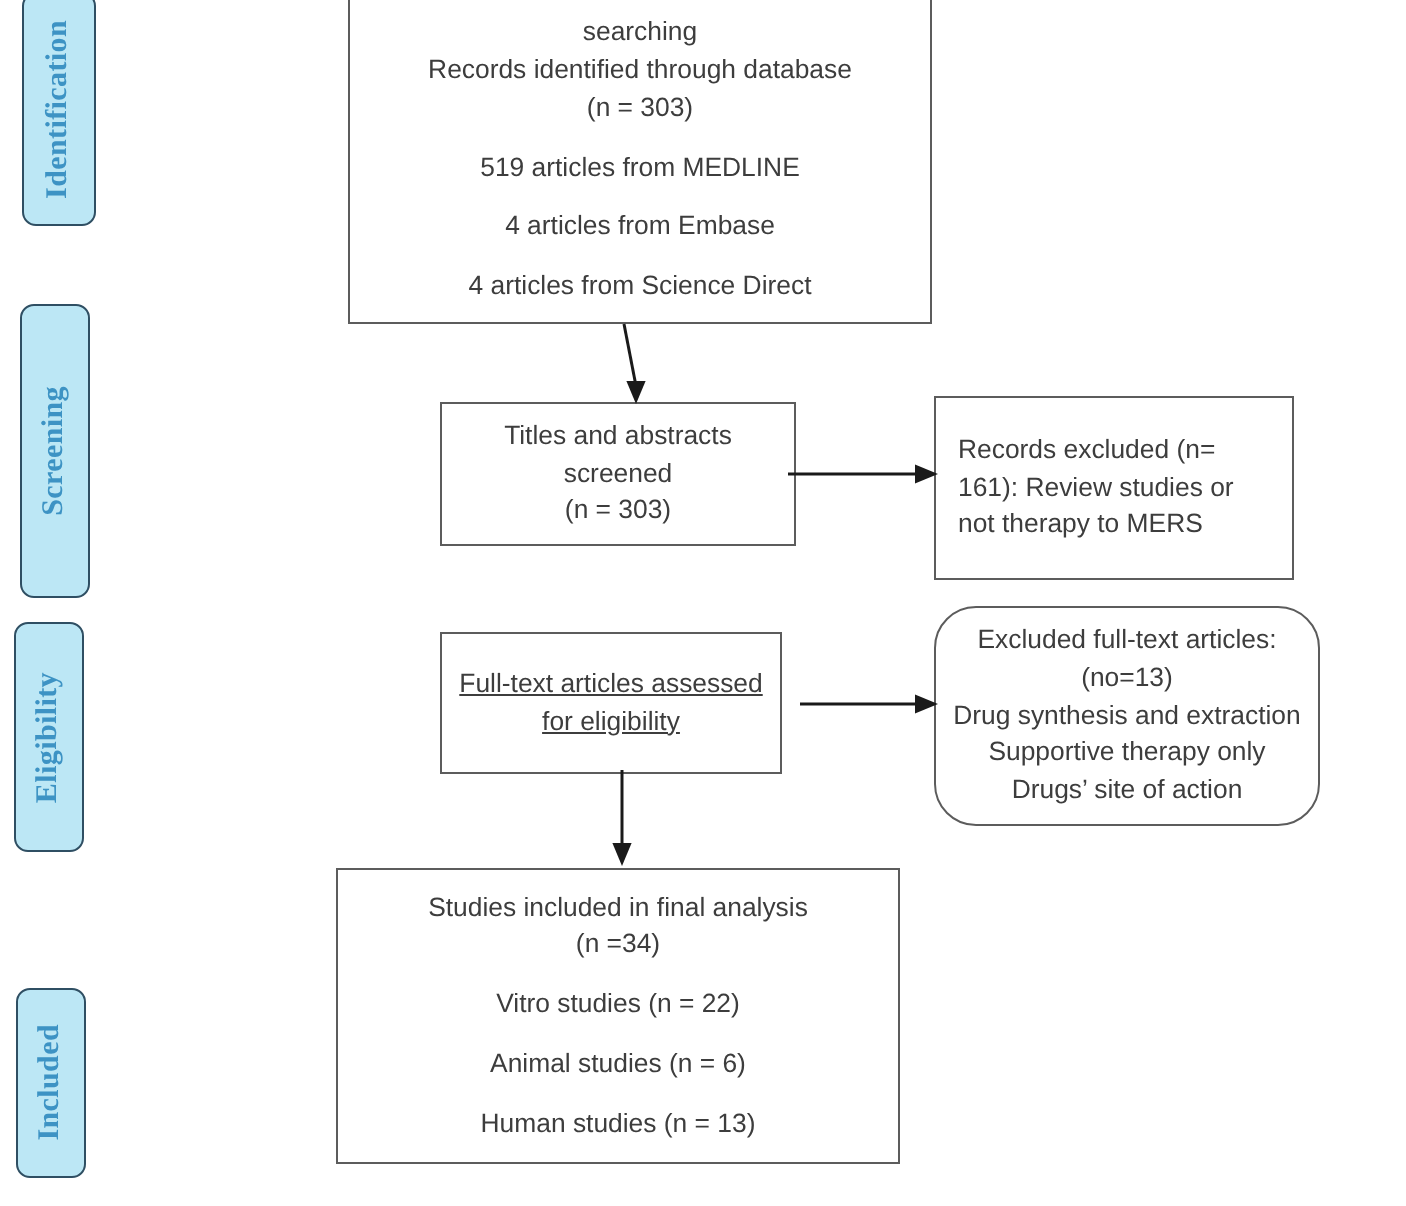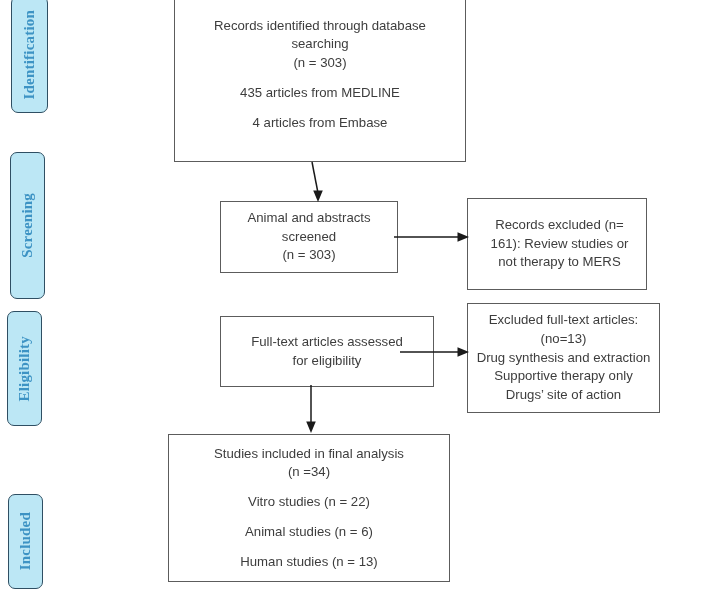--- a/index.html
+++ b/index.html
@@ -60,29 +60,29 @@
     background: #ffffff;
     font-size: 13.2px;
     line-height: 1.42;
     color: #3d3d3d;
     display: flex;
     flex-direction: column;
     justify-content: center;
   }
   .node .ln { display: block; }
   .node.center { text-align: center; }
-  .node.left   { text-align: left; align-items: center; }
+  .node.left   { text-align: left; }
   .node.left .ln { padding-left: 11px; padding-right: 6px; }
   .gap { height: 11px; }
 
   #node-records-identified { left: 174px; top: -2px;  width: 292px; height: 164px; }
   #node-titles-screened    { left: 220px; top: 201px; width: 178px; height: 72px;  }
   #node-records-excluded   { left: 467px; top: 198px; width: 180px; height: 92px;  }
-  #node-fulltext-assessed  { left: 220px; top: 316px; width: 214px; height: 71px;  }
-  #node-fulltext-excluded  { left: 467px; top: 303px; width: 193px; height: 110px; }
+  #node-fulltext-assessed  { left: 220px; top: 316px; width: 171px; height: 71px; text-decoration: underline;  }
+  #node-fulltext-excluded  { left: 467px; top: 303px; width: 193px; height: 110px; border-radius: 21px; }
   #node-included-final     { left: 168px; top: 434px; width: 282px; height: 148px; }
 
   
   .conn { position: absolute; overflow: visible; }
   #conn-1 { left: 300px; top: 158px; width: 40px;  height: 50px;  }
   #conn-2 { left: 390px; top: 225px; width: 85px;  height: 26px;  }
   #conn-3 { left: 396px; top: 340px; width: 80px;  height: 26px;  }
   #conn-4 { left: 295px; top: 383px; width: 40px;  height: 56px;  }
   .conn line { stroke: #1a1a1a; stroke-width: 1.5; }
   .conn polygon { fill: #1a1a1a; }
@@ -99,32 +99,33 @@
     <span>Screening</span>
   </div>
   <div class="phase" id="phase-eligibility">
     <span>Eligibility</span>
   </div>
   <div class="phase" id="phase-included">
     <span>Included</span>
   </div>
 
   <div class="node center" id="node-records-identified">
+    <span class="ln">searching</span>
     <span class="ln">Records identified through database</span>
-    <span class="ln">searching</span>
     <span class="ln">(n = 303)</span>
     <span class="gap"></span>
-    <span class="ln">435 articles from MEDLINE</span>
+    <span class="ln">519 articles from MEDLINE</span>
     <span class="gap"></span>
     <span class="ln">4 articles from Embase</span>
     <span class="gap"></span>
+    <span class="ln">4 articles from Science Direct</span>
   </div>
 
   <div class="node center" id="node-titles-screened">
-    <span class="ln">Animal and abstracts</span>
+    <span class="ln">Titles and abstracts</span>
     <span class="ln">screened</span>
     <span class="ln">(n = 303)</span>
   </div>
 
   <div class="node left" id="node-records-excluded">
     <span class="ln">Records excluded (n=</span>
     <span class="ln">161): Review studies or</span>
     <span class="ln">not therapy to MERS</span>
   </div>
 

